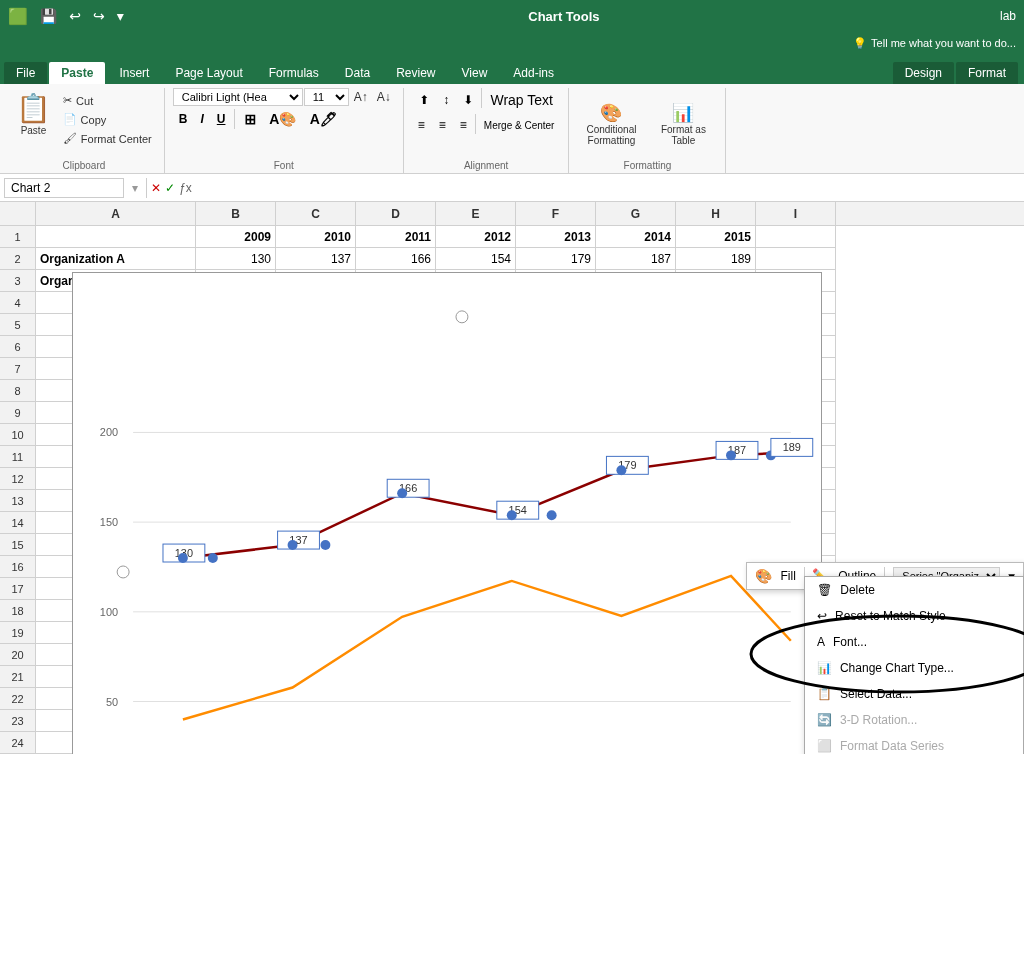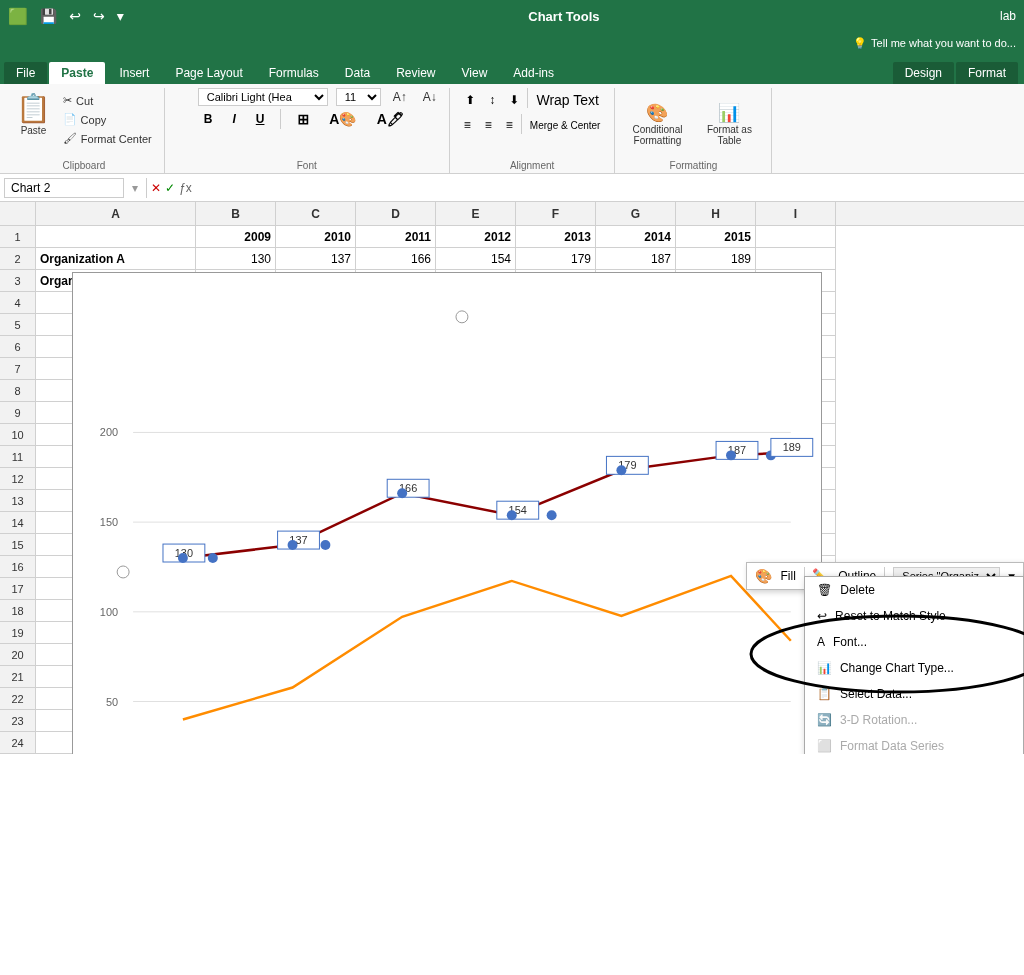--- a/index.html
+++ b/index.html
@@ -125,21 +125,21 @@
       gap: 2px;
       margin-top: 4px;
     }
 
     
     .font-group .ribbon-group-content {
       flex-direction: column;
       align-items: flex-start;
       gap: 2px;
     }
-    .font-row { display: flex; align-items: center; gap: 8px; margin-left: 25px; }
+    .font-row { display: flex; align-items: center; gap: 1px; }
     .font-select {
       font-size: 11px;
       border: 1px solid #ccc;
       padding: 1px 4px;
       width: 130px;
       background: white;
     }
     .size-select {
       font-size: 11px;
       border: 1px solid #ccc;

